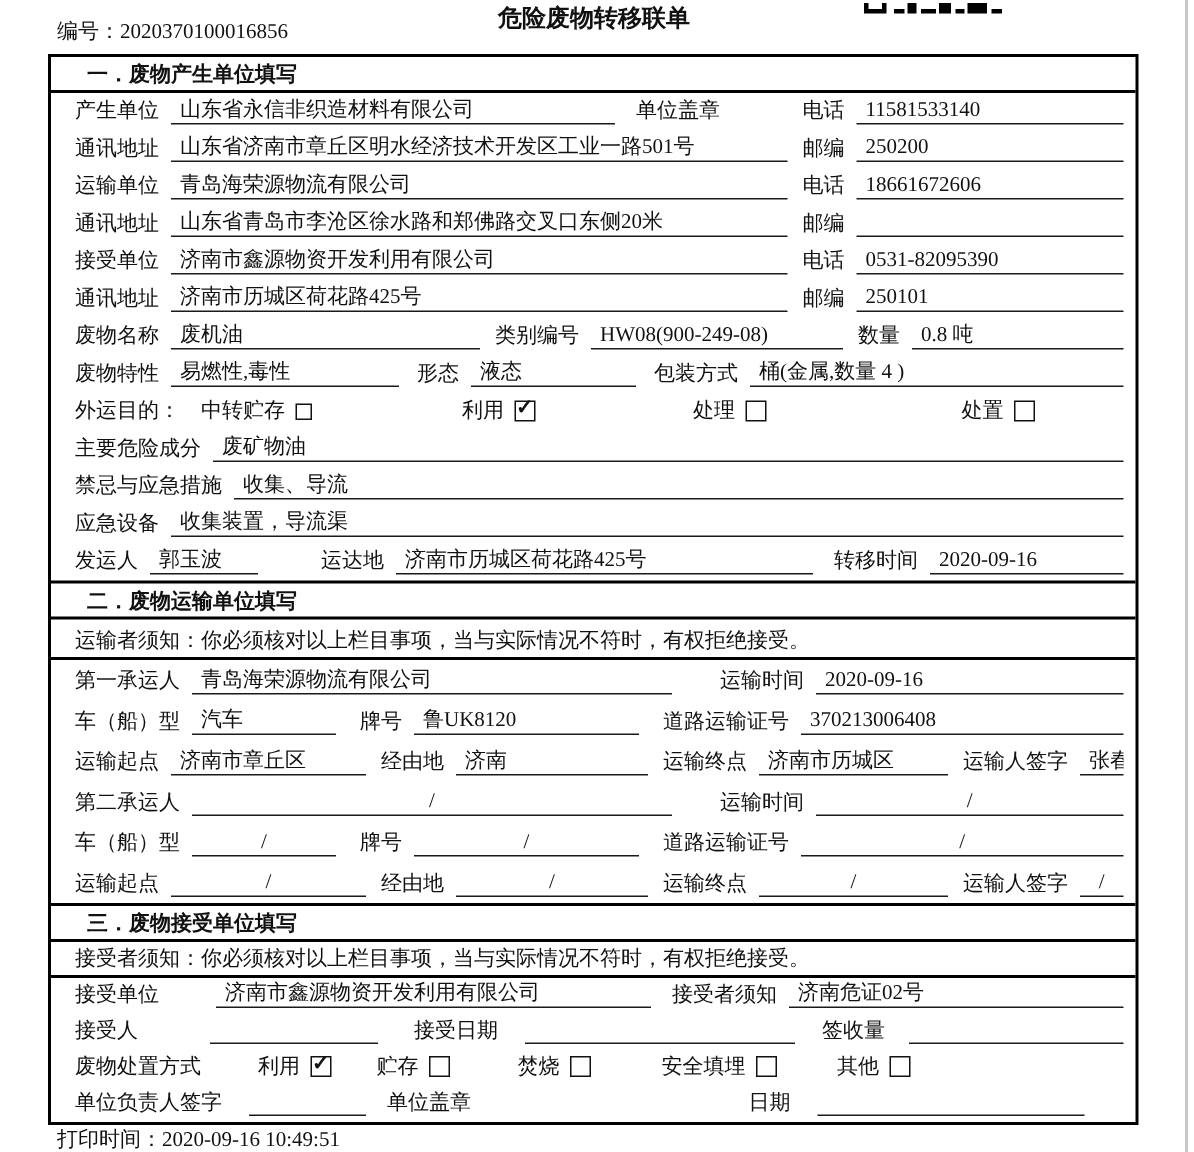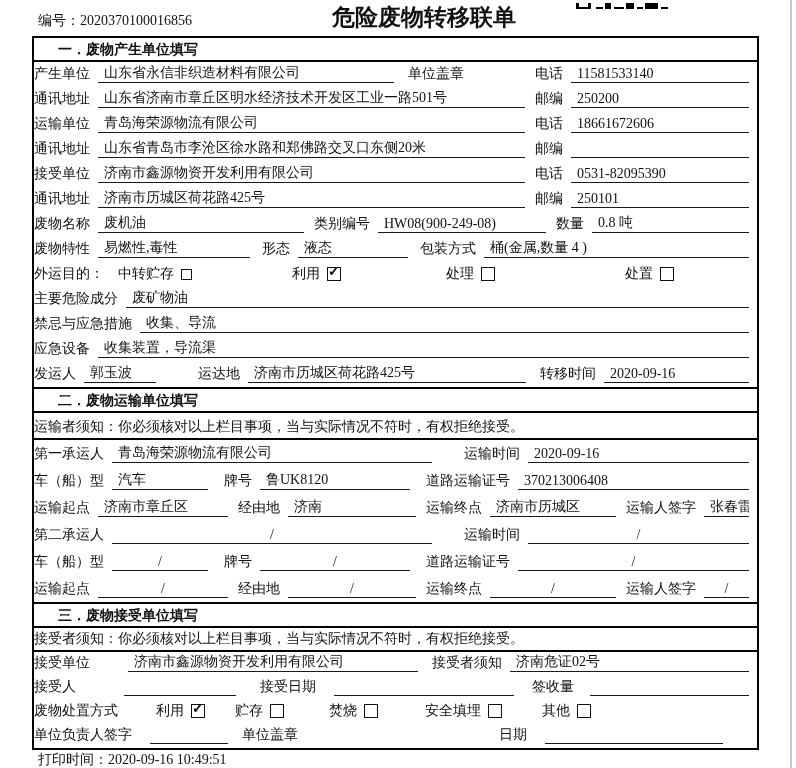--- a/index.html
+++ b/index.html
@@ -1,28 +1,28 @@
 <!DOCTYPE html>
 <html><head>
 <meta charset="utf-8">
 <style>
   html,body{margin:0;padding:0;background:#ffffff;}
   .page{position:relative;width:796px;height:768px;background:#ffffff;overflow:hidden;
         font-family:"Liberation Serif","DejaVu Serif",serif;color:#111;font-size:14px;}
   .serial{position:absolute;left:38px;top:12px;white-space:nowrap;}
-  .doc-title{position:absolute;left:332px;top:2px;margin:0;font-size:23px;font-weight:bold;white-space:nowrap;}
+  .doc-title{position:absolute;left:332px;top:2px;margin:0;font-size:16px;font-weight:bold;white-space:nowrap;}
   .qr{position:absolute;left:576px;top:0;width:92px;height:9px;overflow:hidden;}
   .page-edge{position:absolute;left:790px;top:0;width:2px;height:768px;background:#c8c8c8;}
 
   .form{position:absolute;left:32px;top:36px;width:727px;border:2px solid #000;box-sizing:border-box;background:#fff;}
   .section{border-bottom:2px solid #000;}
   .section:last-child{border-bottom:none;}
   .sec-title{height:21px;border-bottom:2px solid #000;display:flex;align-items:center;
              padding:1px 8px 0 24px;font-weight:bold;box-sizing:content-box;}
-  .row{display:flex;align-items:flex-end;padding:0 8px 4px 0;box-sizing:border-box;}
+  .row{display:flex;align-items:flex-end;padding:0 8px 4px 16px;box-sizing:border-box;}
   .s1 .row{height:25px;}
   .s2 .row{height:27px;}
   .s3 .row{height:24px;}
   .row.notice{align-items:flex-end;border-bottom:2px solid #000;padding-bottom:2px;}
   .lbl{flex:none;white-space:nowrap;margin-right:8px;}
   .u{border-bottom:1px solid #1a1a1a;min-height:17px;white-space:nowrap;overflow:hidden;
      padding:0 2px 0 6px;flex:none;box-sizing:border-box;}
   .u.grow{flex:1 1 auto;margin-right:10px;}
   .u.tail{flex:1 1 auto;}
   .u.ctr{text-align:center;padding-left:2px;}

